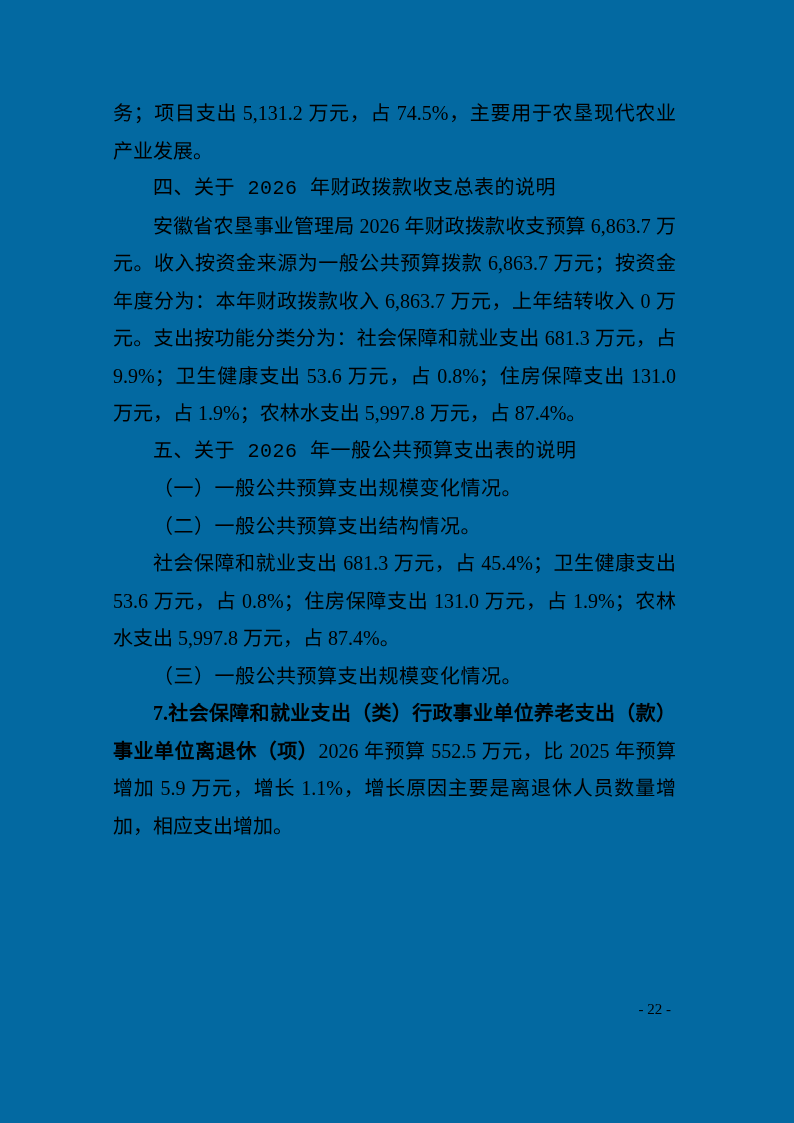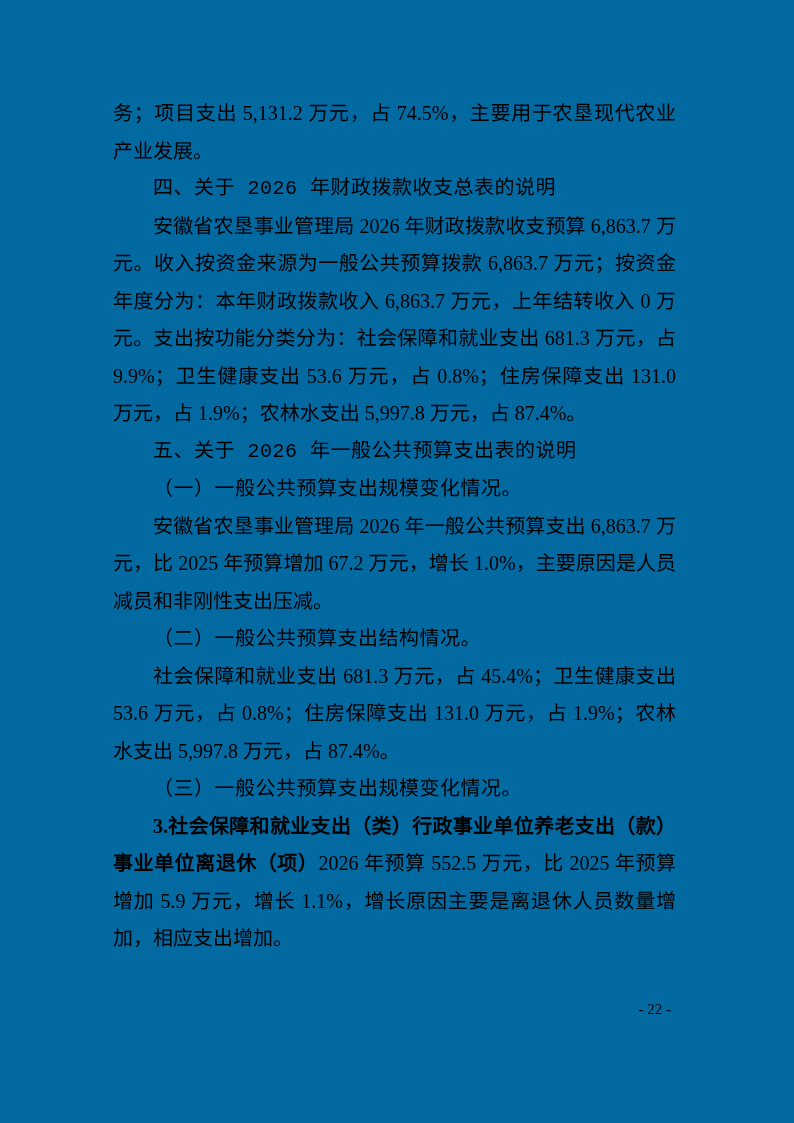--- a/index.html
+++ b/index.html
@@ -74,26 +74,25 @@
     <p class="no-indent">务；项目支出 5,131.2 万元，占 74.5%，主要用于农垦现代农业产业发展。</p>
 
     <h2 class="h-major indent">四、关于 2026 年财政拨款收支总表的说明</h2>
 
     <p class="indent">安徽省农垦事业管理局 2026 年财政拨款收支预算 6,863.7 万元。收入按资金来源为一般公共预算拨款 6,863.7 万元；按资金年度分为：本年财政拨款收入 6,863.7 万元，上年结转收入 0 万元。支出按功能分类分为：社会保障和就业支出 681.3 万元，占 9.9%；卫生健康支出 53.6 万元，占 0.8%；住房保障支出 131.0 万元，占 1.9%；农林水支出 5,997.8 万元，占 87.4%。</p>
 
     <h2 class="h-major indent">五、关于 2026 年一般公共预算支出表的说明</h2>
 
     <h3 class="h-sub indent">（一）一般公共预算支出规模变化情况。</h3>
 
-    <p class="indent">安徽省农垦事业管理局 2026 年一般公共预算支出 6,863.7 万元，比 2025 年预算增加 67.2 万元，增长 1.0%，主要原因是人员减员和非刚性支出压减。</p>
 
     <h3 class="h-sub indent">（二）一般公共预算支出结构情况。</h3>
 
     <p class="indent">社会保障和就业支出 681.3 万元，占 45.4%；卫生健康支出 53.6 万元，占 0.8%；住房保障支出 131.0 万元，占 1.9%；农林水支出 5,997.8 万元，占 87.4%。</p>
 
     <h3 class="h-sub indent">（三）一般公共预算支出规模变化情况。</h3>
 
-    <p class="indent"><span class="lead-bold">3.社会保障和就业支出（类）行政事业单位养老支出（款）事业单位离退休（项）</span><span>2026 年预算 552.5 万元，比 2025 年预算增加 5.9 万元，增长 1.1%，增长原因主要是离退休人员数量增加，相应支出增加。</span></p>
+    <p class="indent"><span class="lead-bold">7.社会保障和就业支出（类）行政事业单位养老支出（款）事业单位离退休（项）</span><span>2026 年预算 552.5 万元，比 2025 年预算增加 5.9 万元，增长 1.1%，增长原因主要是离退休人员数量增加，相应支出增加。</span></p>
 
   </div>
 
   <div class="page-number">- 22 -</div>
 </div>
 
 </body></html>

